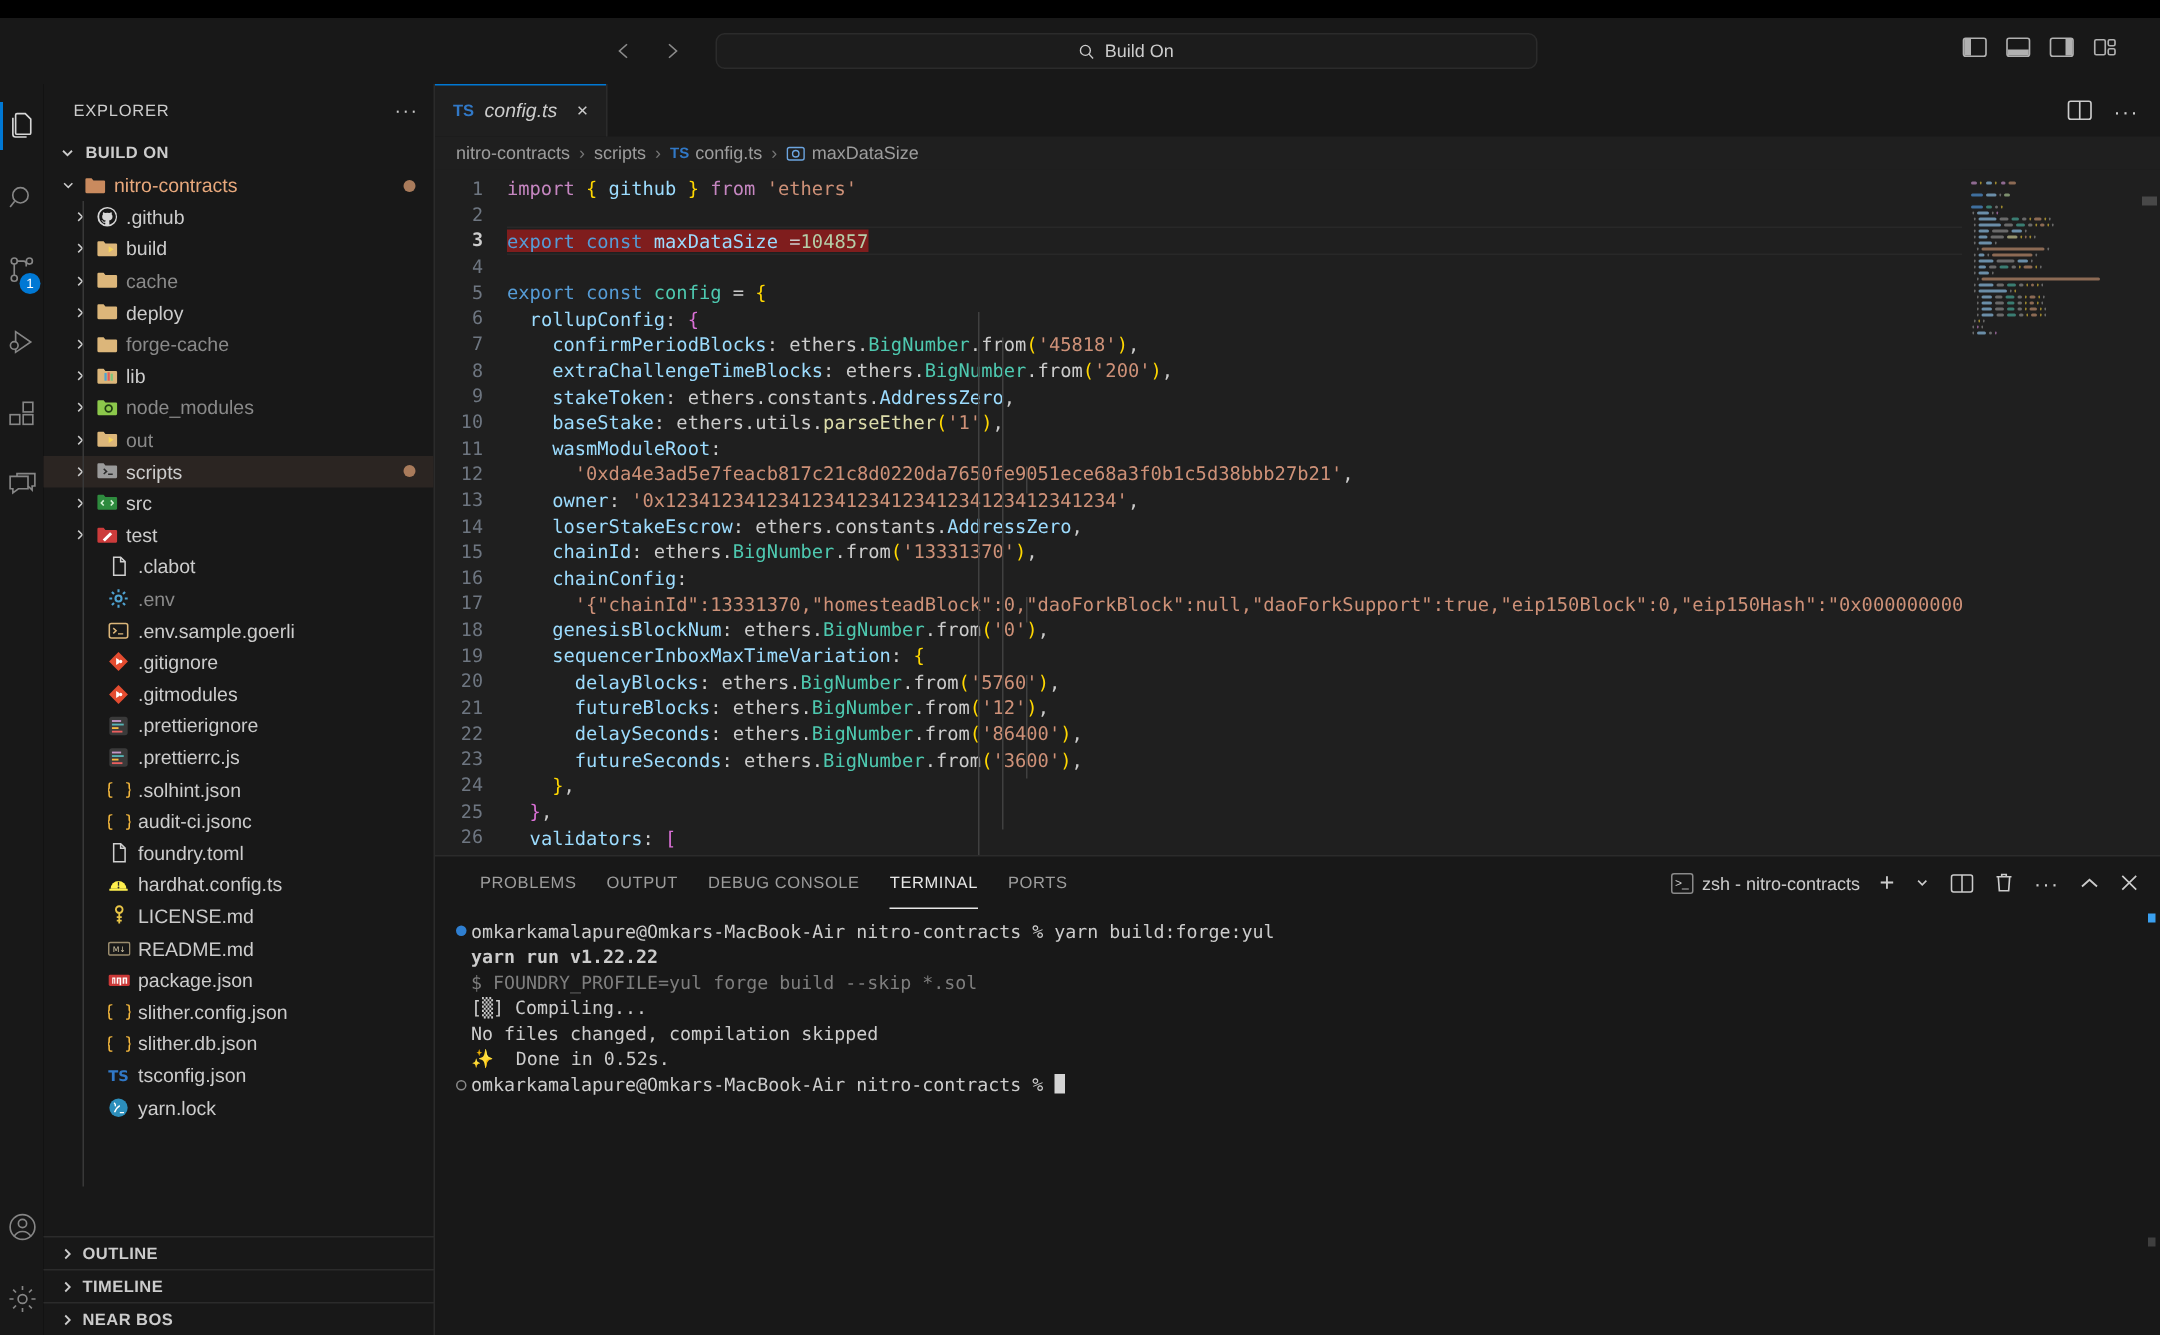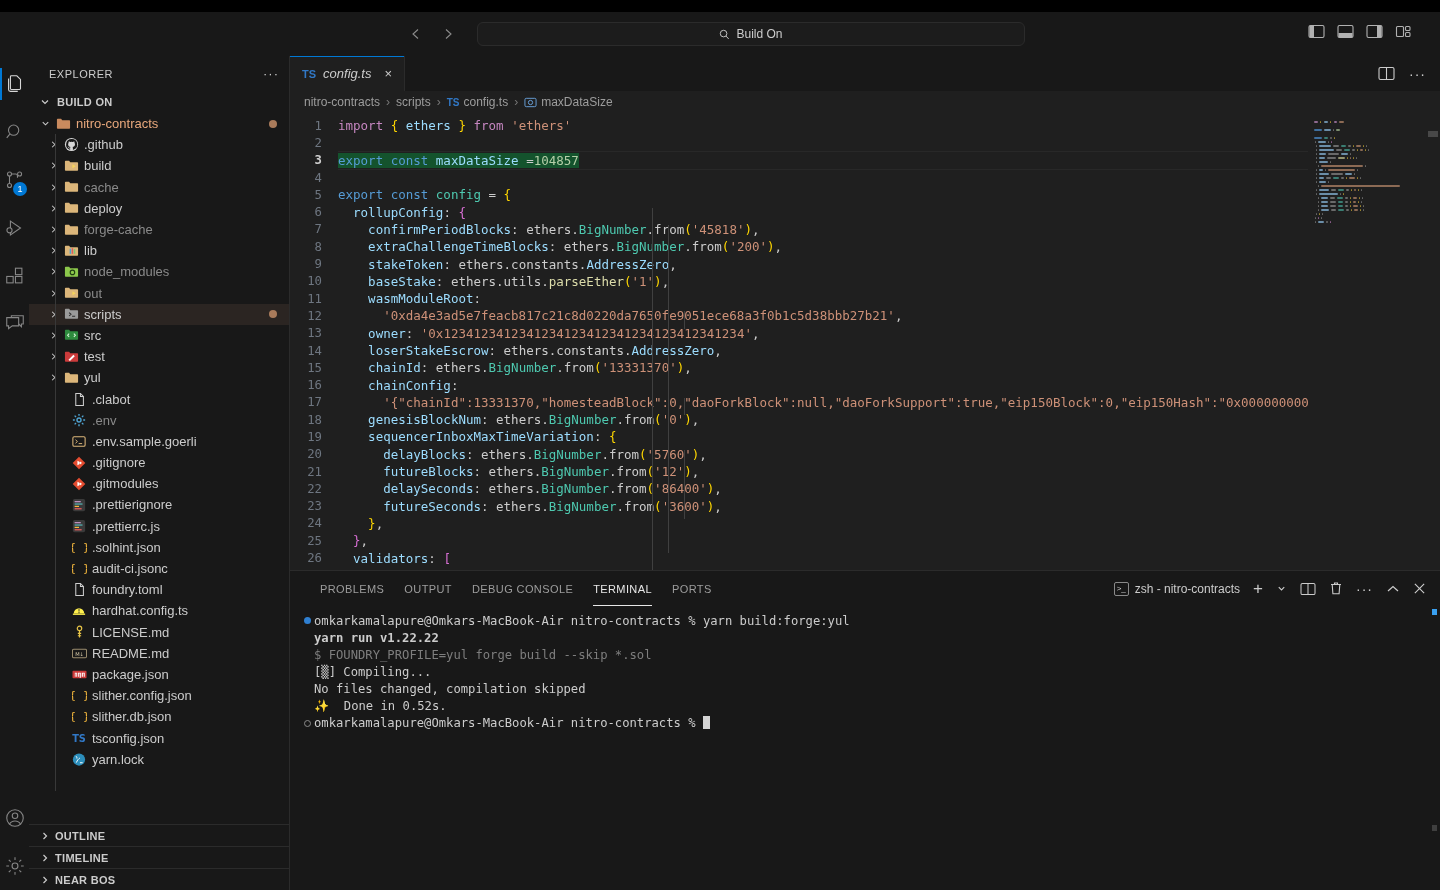--- a/index.html
+++ b/index.html
@@ -130,21 +130,21 @@
   .codelines { position: absolute; left: 0; top: 4px; width: 100%; }
   .cline {
     height: 17.3px; display: flex; align-items: center;
     font-family: "DejaVu Sans Mono", monospace; font-size: 12.5px; white-space: pre;
   }
   .cline .ln {
     width: 48px; text-align: right; padding-right: 16px; color: #6e7681; flex: 0 0 48px;
     font-family: "DejaVu Sans Mono", monospace; font-size: 12.3px;
   }
   .cline.cur .ln { color: #cccccc; font-weight: bold; }
-  .cline.cur .ctext { background: #14532d; }
+  .cline.cur .ctext { background: #7f1d1d; }
   .cline.cur:after {
     content:""; position:absolute; left:48px; right:0; height:17.3px;
     border-top:1px solid #282828; border-bottom:1px solid #282828; pointer-events:none;
   }
   .cline { position: relative; }
   .ctext { color: #cccccc; }
   
   .t-kw   { color: #c586c0; }
   .t-kw2  { color: #569cd6; }
   .t-var  { color: #9cdcfe; }
@@ -522,33 +522,20 @@
           </span>
           <span class="ticon">
             <svg width="15" height="14" viewBox="0 0 16 14">
               <path d="M1 2.3a.8.8 0 0 1 .8-.8h3.6l1.3 1.5h7.5a.8.8 0 0 1 .8.8v7.5a.8.8 0 0 1-.8.8H1.8a.8.8 0 0 1-.8-.8z" fill="#cc3b3b"></path>
               <path d="M4.8 9.8 10 4.6l1.5 1.5-5.2 5.2z" fill="#fff"></path>
             </svg>
           </span>
           <span class="tlabel">test</span>
         </div>
         <div class="trow">
-          <span class="twist" style="margin-left: 16px;">
-            <svg width="11" height="11" viewBox="0 0 12 12">
-              <path d="M4.5 3 7.5 6 4.5 9" fill="none" stroke="#cccccc" stroke-width="1.1"></path>
-            </svg>
-          </span>
-          <span class="ticon">
-            <svg width="15" height="14" viewBox="0 0 16 14">
-              <path d="M1 2.3a.8.8 0 0 1 .8-.8h3.6l1.3 1.5h7.5a.8.8 0 0 1 .8.8v7.5a.8.8 0 0 1-.8.8H1.8a.8.8 0 0 1-.8-.8z" fill="#dcb67a"></path>
-            </svg>
-          </span>
-          <span class="tlabel">yul</span>
-        </div>
-        <div class="trow">
           <span class="twist" style="margin-left: 24px;"></span>
           <span class="ticon">
             <svg width="13" height="15" viewBox="0 0 14 16">
               <path d="M3 1.5h5l3.2 3.2v9.8H3z" fill="none" stroke="#cfcfcf" stroke-width="1.1"></path>
               <path d="M8 1.5v3.3h3.2" fill="none" stroke="#cfcfcf" stroke-width="1.1"></path>
             </svg>
           </span>
           <span class="tlabel">.clabot</span>
         </div>
         <div class="trow">
@@ -787,21 +774,21 @@
         <svg width="13" height="13" viewBox="0 0 14 14">
             <rect x="1" y="2.5" width="12" height="9" rx="1.5" fill="none" stroke="#6ca5e0" stroke-width="1"></rect>
             <circle cx="7" cy="7" r="2.3" fill="none" stroke="#6ca5e0" stroke-width="1"></circle>
           </svg>
       </span>
       <span>maxDataSize</span>
     </div>
 
     <div class="codearea">
       <div class="codelines" id="codelines">
-          <div class="cline"><span class="ln">1</span><span class="ctext"><span class="t-kw">import </span><span class="t-brk1">{</span><span class="t-var"> ethers </span><span class="t-brk1">}</span><span class="t-kw"> from </span><span class="t-str">'ethers'</span></span></div>
+          <div class="cline"><span class="ln">1</span><span class="ctext"><span class="t-kw">import </span><span class="t-brk1">{</span><span class="t-var"> github </span><span class="t-brk1">}</span><span class="t-kw"> from </span><span class="t-str">'ethers'</span></span></div>
           <div class="cline"><span class="ln">2</span><span class="ctext"></span></div>
           <div class="cline cur"><span class="ln">3</span><span class="ctext"><span class="t-kw2">export const </span><span class="t-var">maxDataSize</span><span class="t-plain"> =</span><span class="t-num">104857</span></span></div>
           <div class="cline"><span class="ln">4</span><span class="ctext"></span></div>
           <div class="cline"><span class="ln">5</span><span class="ctext"><span class="t-kw2">export const </span><span class="t-type">config</span><span class="t-plain"> = </span><span class="t-brk1">{</span></span></div>
           <div class="cline"><span class="ln">6</span><span class="ctext"><span class="t-plain">  </span><span class="t-var">rollupConfig</span><span class="t-plain">: </span><span class="t-brk2">{</span></span></div>
           <div class="cline"><span class="ln">7</span><span class="ctext"><span class="t-plain">    </span><span class="t-var">confirmPeriodBlocks</span><span class="t-plain">: ethers.</span><span class="t-type">BigNumber</span><span class="t-plain">.from</span><span class="t-brk1">(</span><span class="t-str">'45818'</span><span class="t-brk1">)</span><span class="t-plain">,</span></span></div>
           <div class="cline"><span class="ln">8</span><span class="ctext"><span class="t-plain">    </span><span class="t-var">extraChallengeTimeBlocks</span><span class="t-plain">: ethers.</span><span class="t-type">BigNumber</span><span class="t-plain">.from</span><span class="t-brk1">(</span><span class="t-str">'200'</span><span class="t-brk1">)</span><span class="t-plain">,</span></span></div>
           <div class="cline"><span class="ln">9</span><span class="ctext"><span class="t-plain">    </span><span class="t-var">stakeToken</span><span class="t-plain">: ethers.constants.</span><span class="t-var">AddressZero</span><span class="t-plain">,</span></span></div>
           <div class="cline"><span class="ln">10</span><span class="ctext"><span class="t-plain">    </span><span class="t-var">baseStake</span><span class="t-plain">: ethers.utils.</span><span class="t-fn">parseEther</span><span class="t-brk1">(</span><span class="t-str">'1'</span><span class="t-brk1">)</span><span class="t-plain">,</span></span></div>
           <div class="cline"><span class="ln">11</span><span class="ctext"><span class="t-plain">    </span><span class="t-var">wasmModuleRoot</span><span class="t-plain">:</span></span></div>

